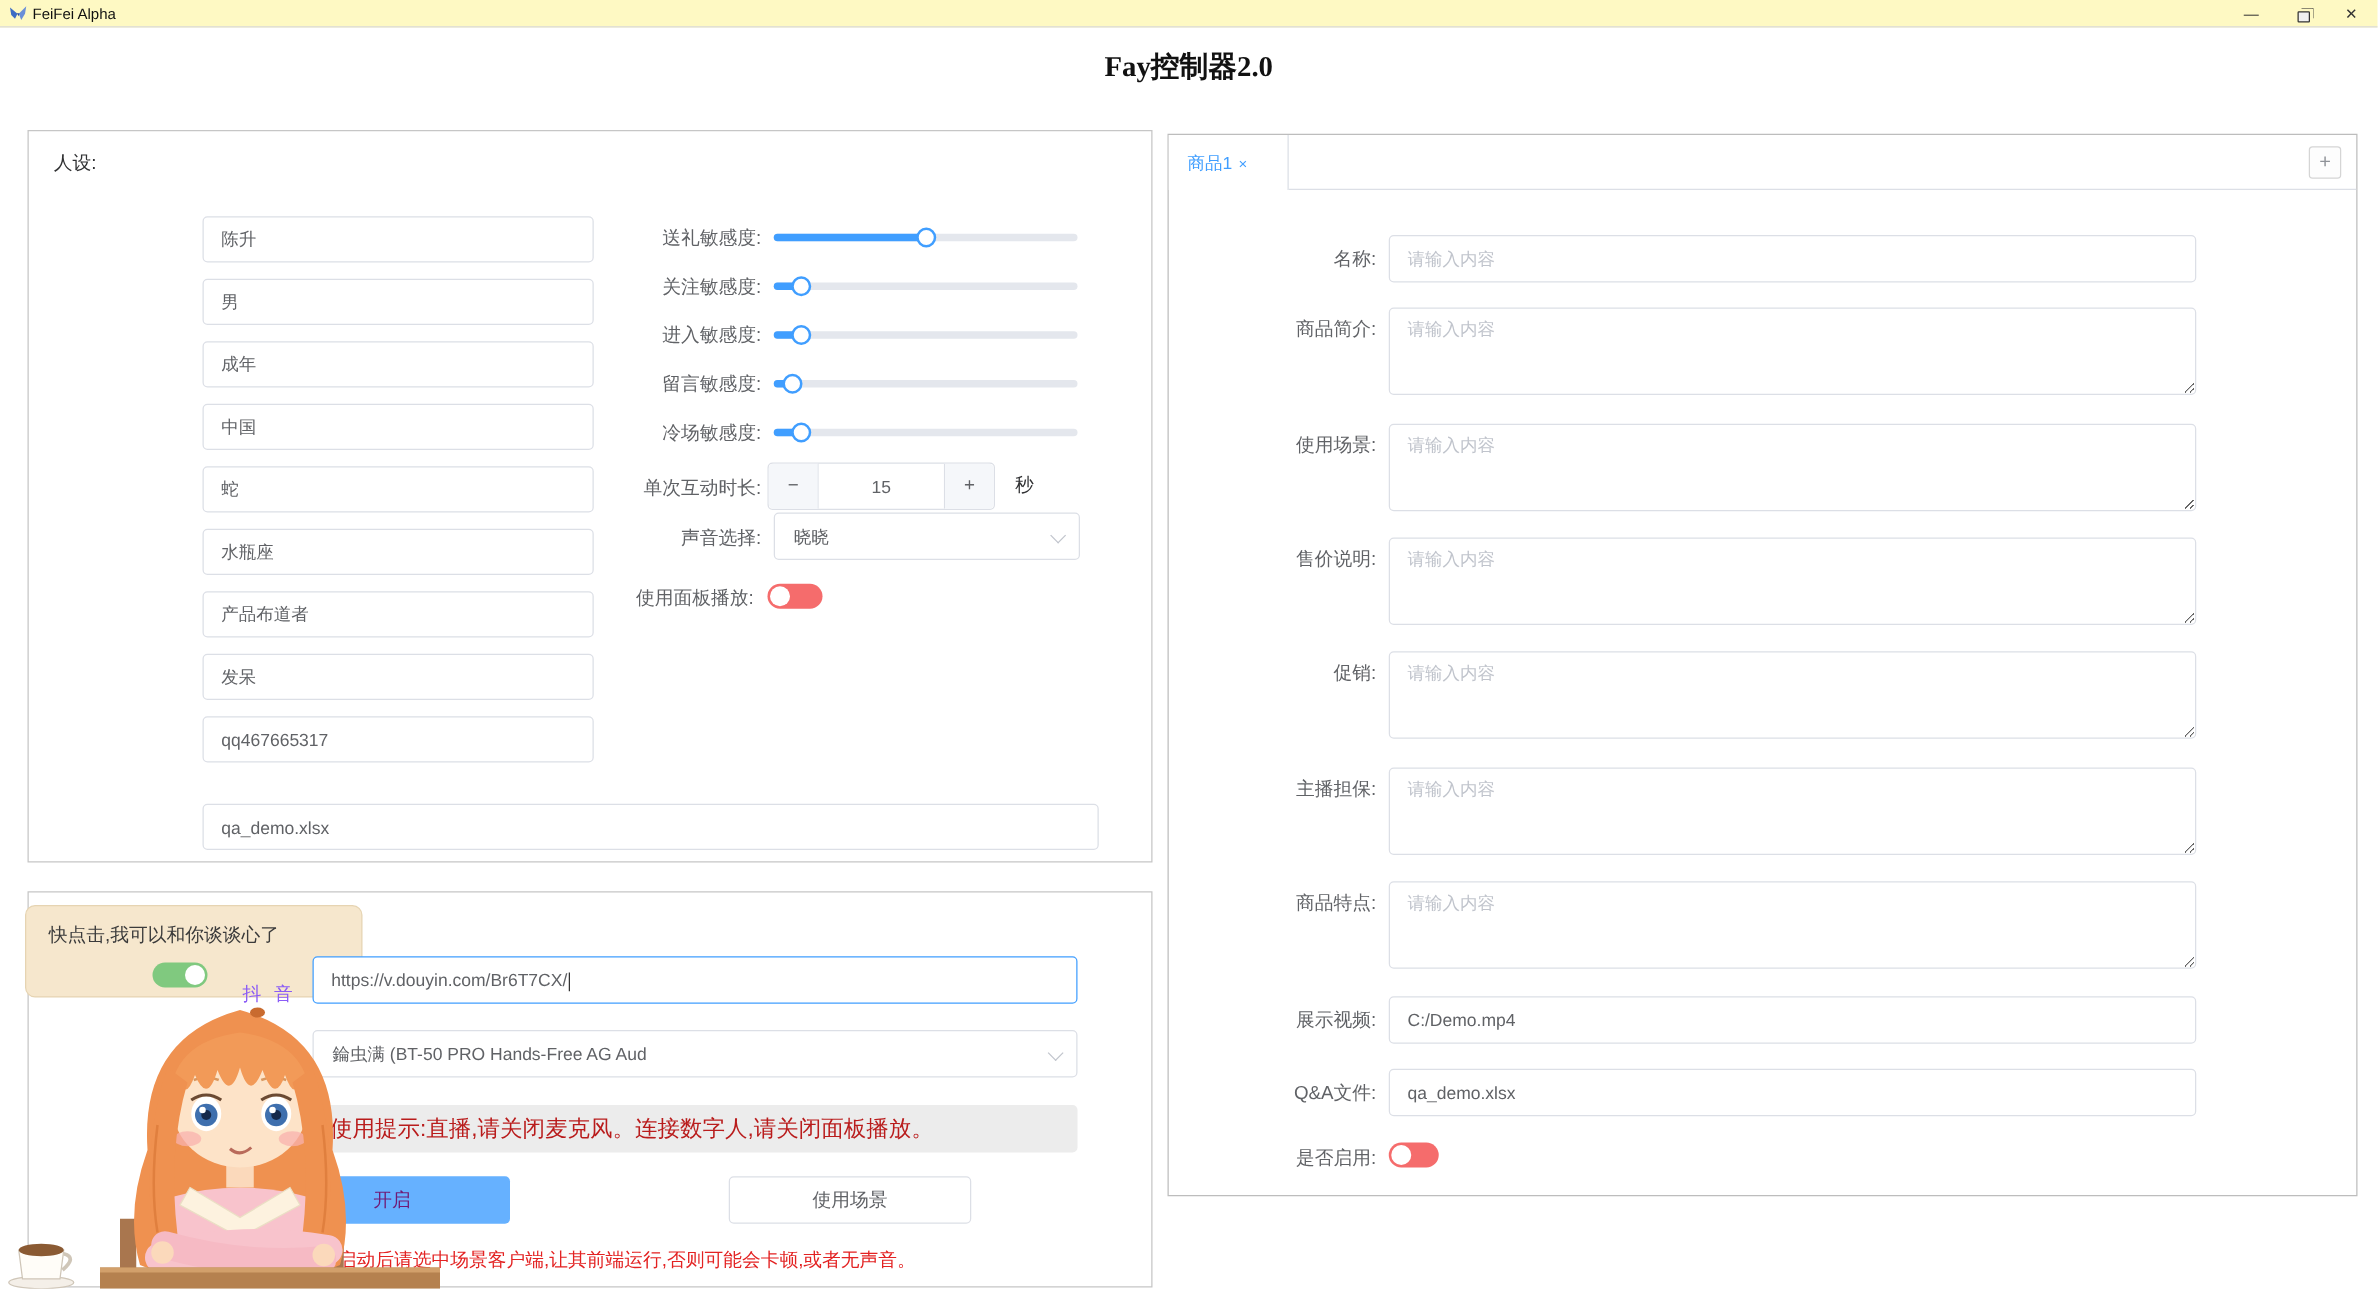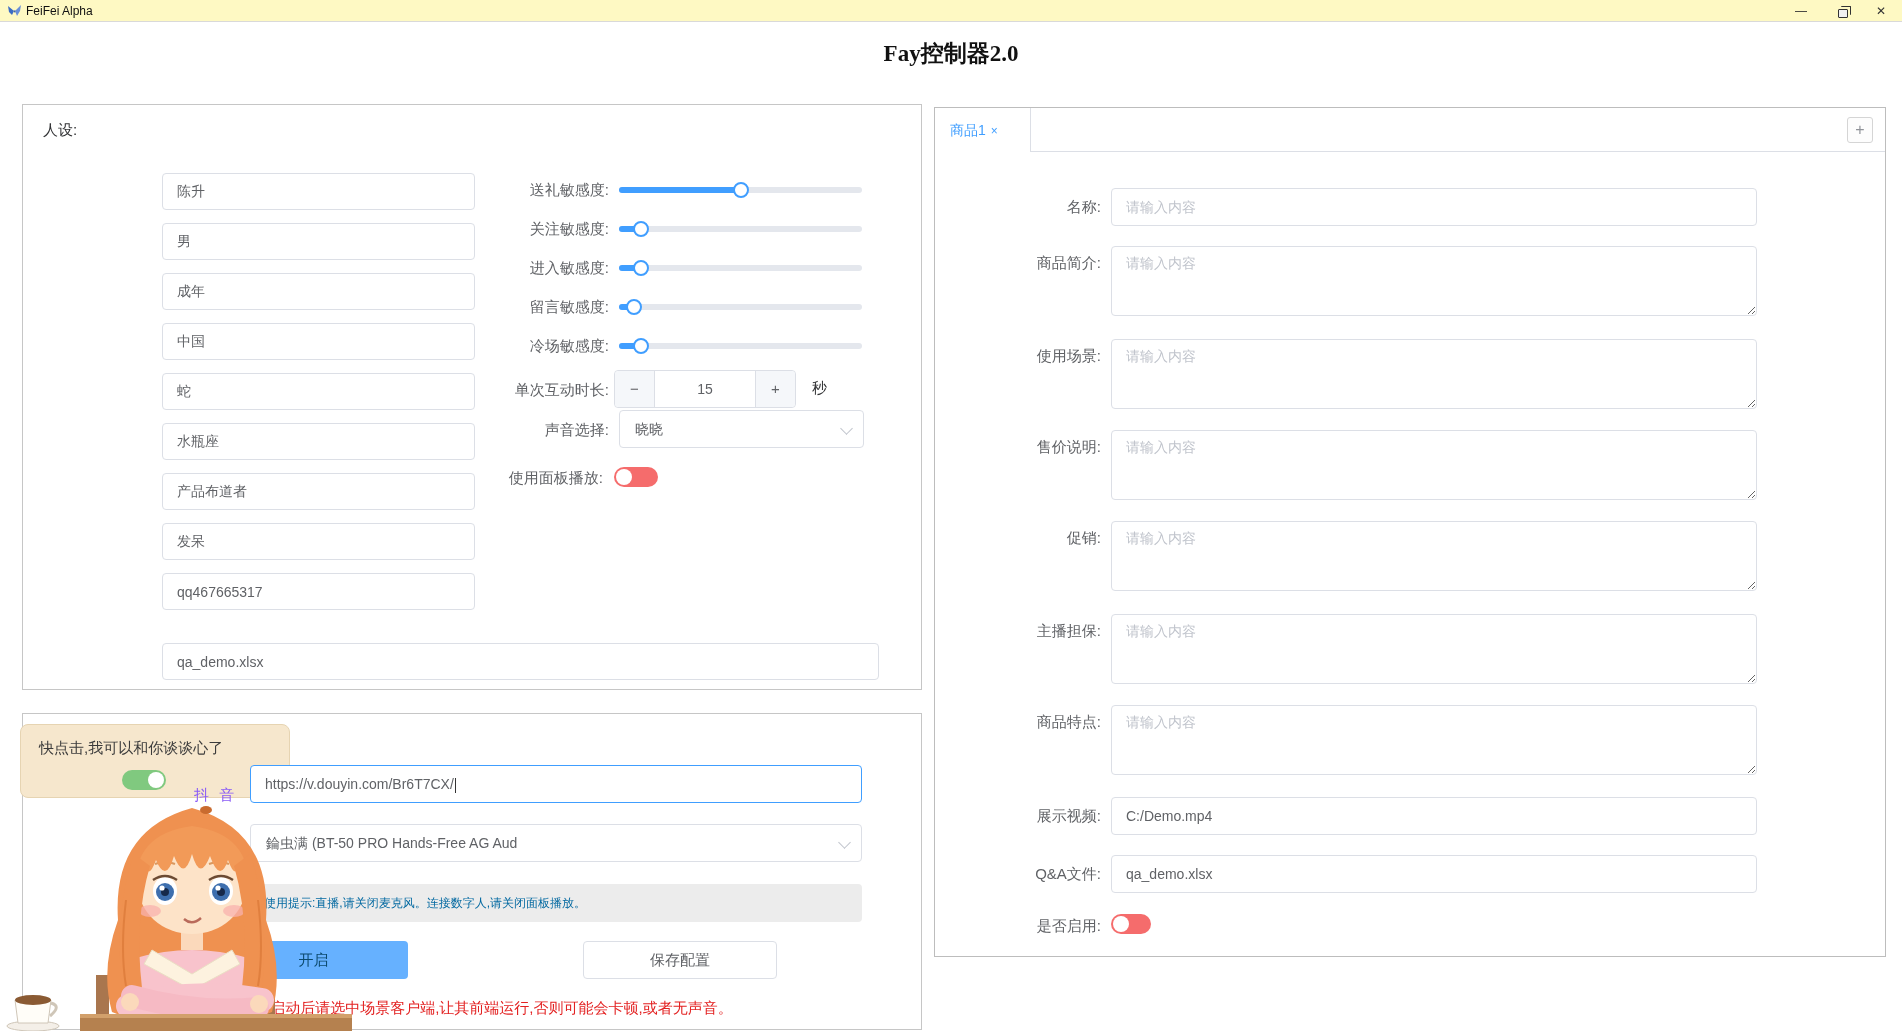--- a/index.html
+++ b/index.html
@@ -84,24 +84,24 @@
   #bubble-text { position:absolute; left:18px; top:14px; font-size:15px; color:#3b3b3b; }
   .lp-label { position:absolute; font-size:15px; color:#606266; white-space:nowrap; }
   #douyin-label { left:171px; top:60px; color:#8b5cf6; letter-spacing:3px; z-index:4;margin-top:12px; }
   #url-input { position:absolute; left:227px; top:51px; width:612px; height:38px;
     border:1px solid #409eff; border-radius:4px; line-height:36px; font-size:14px;
     color:#606266; padding:0 14px; background:#fff; z-index:4; }
   .caret { display:inline-block; width:1px; height:15px; background:#333;
     vertical-align:middle; margin-left:1px; }
   #mic-select { left:227px; top:110px; width:612px; }
   #msg-box { position:absolute; left:227px; top:170px; width:612px; height:38px;
-    background:#ececec; border-radius:4px; line-height:38px; font-size:12px;
-    color:#0369a1; padding:0 14px; }
+    background:#ececec; border-radius:4px; line-height:38px; font-size:18px;
+    color:#b91c1c; padding:0 14px; }
   #btn-start { position:absolute; left:196px; top:227px; width:189px; height:38px;
-    background:#66b1ff; border:none; border-radius:4px; color:#0c4a6e; font-size:15px; cursor:pointer; }
+    background:#66b1ff; border:none; border-radius:4px; color:#701a75; font-size:15px; cursor:pointer; }
   #btn-save { position:absolute; left:560px; top:227px; width:194px; height:38px;
     background:#fff; border:1px solid #dcdfe6; border-radius:4px; color:#606266;
     font-size:15px; cursor:pointer; }
   #note { position:absolute; left:228px; top:285px; font-size:15px; color:#e32222; z-index:2; }
 
   
   #tabbar { position:absolute; left:0; top:0; width:950px; height:44px; }
   #tabbar-line { position:absolute; left:96px; right:0; bottom:0; height:1px; background:#dcdfe6; }
   #tab-active { position:absolute; left:0; top:0; width:96px; height:44px; background:#fff;
     border-right:1px solid #dcdfe6; line-height:44px; padding-left:15px;
@@ -265,21 +265,21 @@
   <span class="lp-label" style="left:145px; top:121px;">麦克风</span>
   <div class="selectbox" id="mic-select">
     <span>錀虫满 (BT-50 PRO Hands-Free AG Aud</span>
     <span class="chev"></span>
   </div>
 
   <span class="lp-label" style="left:145px; top:182px; letter-spacing:3px;">消 息</span>
   <div id="msg-box">使用提示:直播,请关闭麦克风。连接数字人,请关闭面板播放。</div>
 
   <button id="btn-start">开启</button>
-  <button id="btn-save">保存配置</button>
+  <button id="btn-save">使用场景</button>
 
   <div id="note">注:启动后请选中场景客户端,让其前端运行,否则可能会卡顿,或者无声音。</div>
 </div>
 
 <div class="panel" id="product-panel">
   <div id="tabbar">
     <div id="tabbar-line"></div>
     <div id="tab-active">
       <span>商品1</span><span id="tab-close">×</span>
     </div>

